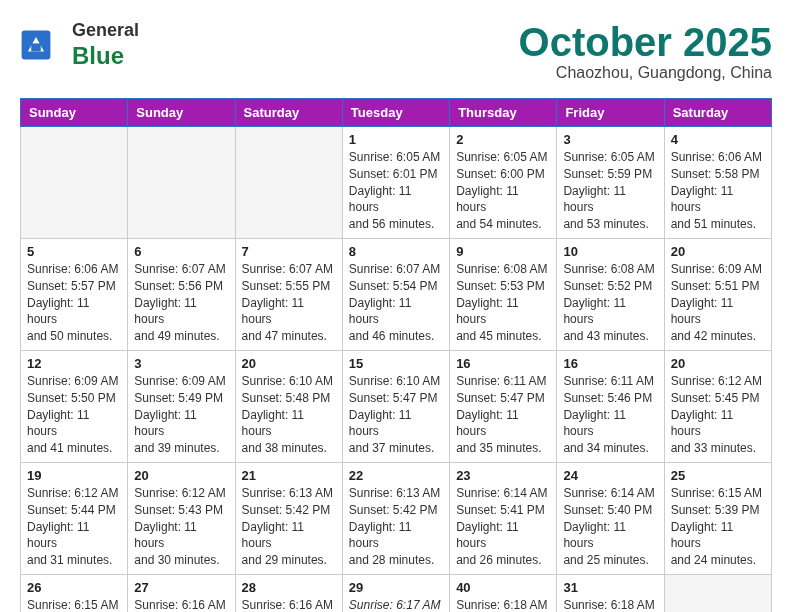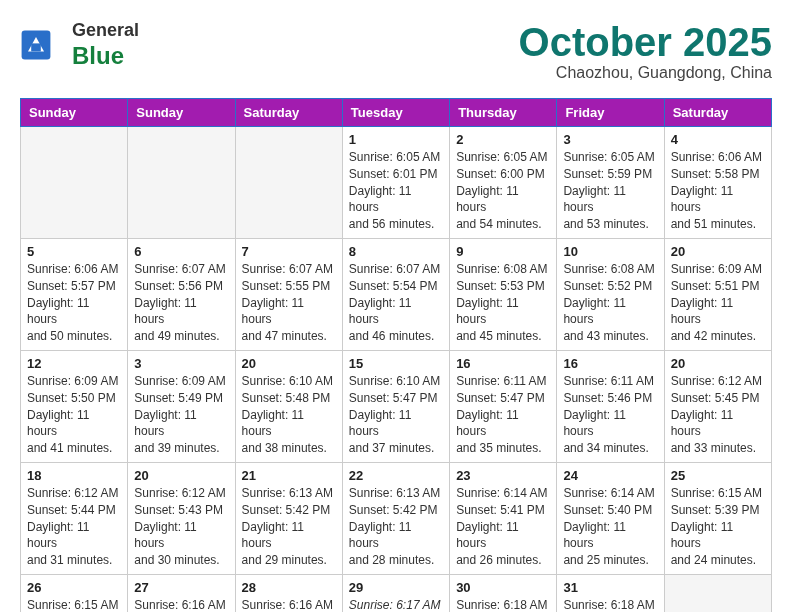--- a/index.html
+++ b/index.html
@@ -257,21 +257,21 @@
         <td>
           <span class="day-number">20</span>
           <div class="day-info" style="white-space: pre-line;">Sunrise: 6:12 AM
 Sunset: 5:45 PM
 Daylight: 11 hours
 and 33 minutes.</div>
         </td>
       </tr>
       <tr>
         <td>
-          <span class="day-number">18</span>
+          <span class="day-number">19</span>
           <div class="day-info" style="white-space: pre-line;">Sunrise: 6:12 AM
 Sunset: 5:44 PM
 Daylight: 11 hours
 and 31 minutes.</div>
         </td>
         <td>
           <span class="day-number">20</span>
           <div class="day-info" style="white-space: pre-line;">Sunrise: 6:12 AM
 Sunset: 5:43 PM
 Daylight: 11 hours
@@ -336,21 +336,21 @@
 and 20 minutes.</div>
         </td>
         <td>
           <span class="day-number">29</span>
           <div class="day-info" style="white-space: pre-line; font-style: italic;">Sunrise: 6:17 AM
 Sunset: 5:36 PM
 Daylight: 11 hours
 and 19 minutes.</div>
         </td>
         <td>
-          <span class="day-number">30</span>
+          <span class="day-number">40</span>
           <div class="day-info" style="white-space: pre-line;">Sunrise: 6:18 AM
 Sunset: 5:36 PM
 Daylight: 11 hours
 and 18 minutes.</div>
         </td>
         <td>
           <span class="day-number">31</span>
           <div class="day-info" style="white-space: pre-line;">Sunrise: 6:18 AM
 Sunset: 5:35 PM
 Daylight: 11 hours

